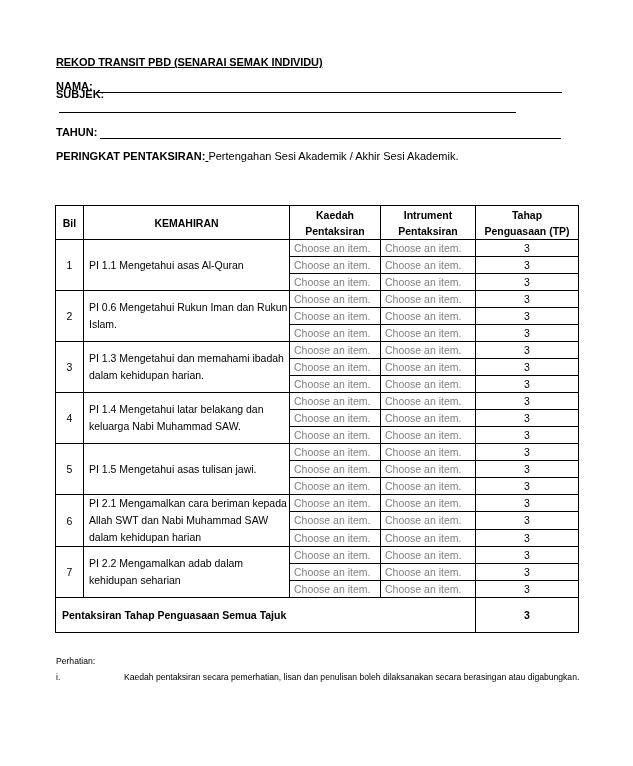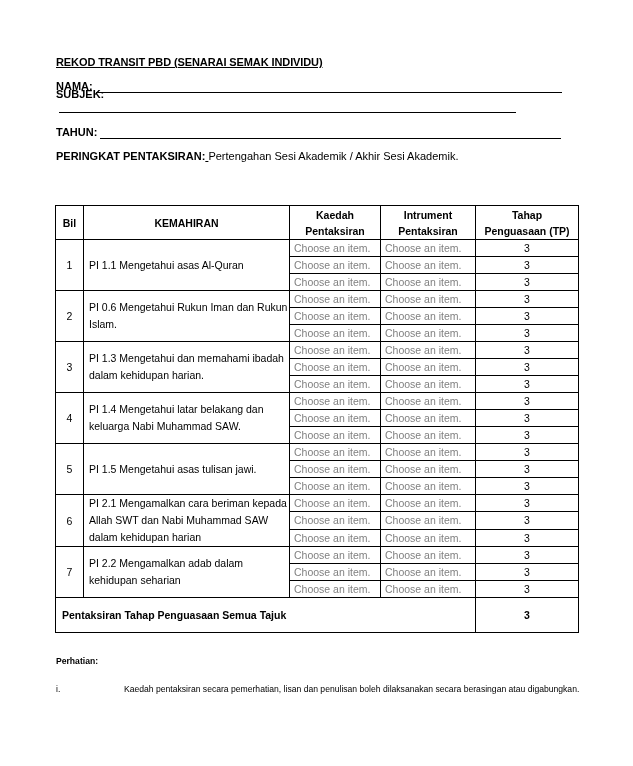--- a/index.html
+++ b/index.html
@@ -20,21 +20,21 @@
   table.grid td.sub { height: 16px; line-height: 16px; font-size: 10.5px; }
   table.grid td.sub.ph { color: #808080; padding-left: 4px; border-color: #000; }
   table.grid td.sub.ph.inner { border-top: 1px solid #bdbdbd; }
   table.grid td.bil { text-align: center; vertical-align: middle; }
   table.grid td.skill { padding-left: 5px; vertical-align: middle; line-height: 17px; }
   table.grid td.tp { text-align: center; }
   table.grid td.sumlabel { font-weight: bold; height: 34px; padding-left: 6px; }
   table.grid td.sumval { font-weight: bold; text-align: center; }
 
   .notes { position: absolute; left: 56px; top: 656px; width: 528px; font-size: 8.6px; line-height: 11.5px; }
-  .notes .head { font-weight: bold; margin-bottom: 16px; }
+  .notes .head { font-weight: normal; margin-bottom: 4px; }
   .notes .item { display: flex; }
   .notes .num { width: 43px; flex: none; }
   .notes .txt { flex: 1; text-align: justify; padding-left: 25px; }
 </style>
 </head>
 <body>
 
 <div class="title">REKOD TRANSIT PBD (SENARAI SEMAK INDIVIDU)</div>
 
 <div class="field" style="top:80px;">

